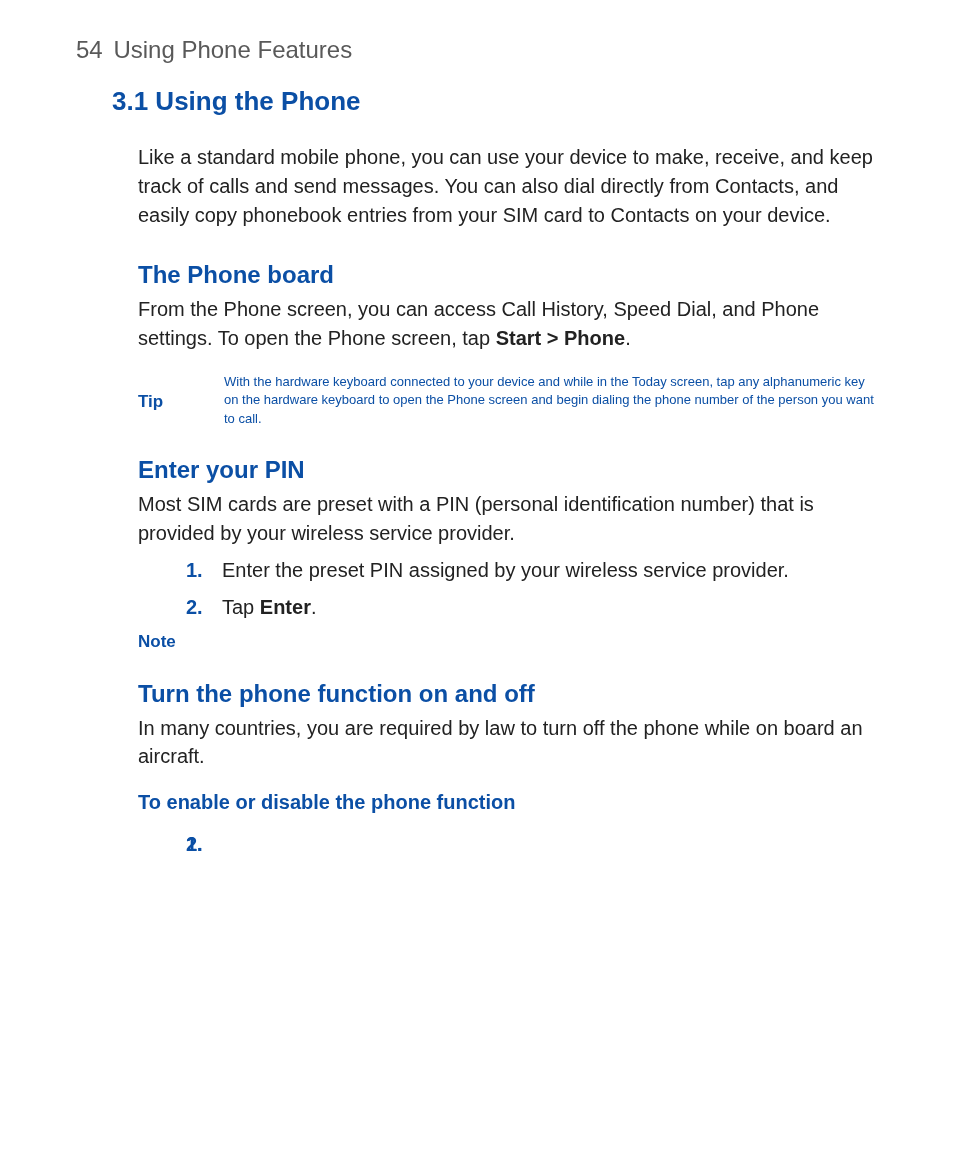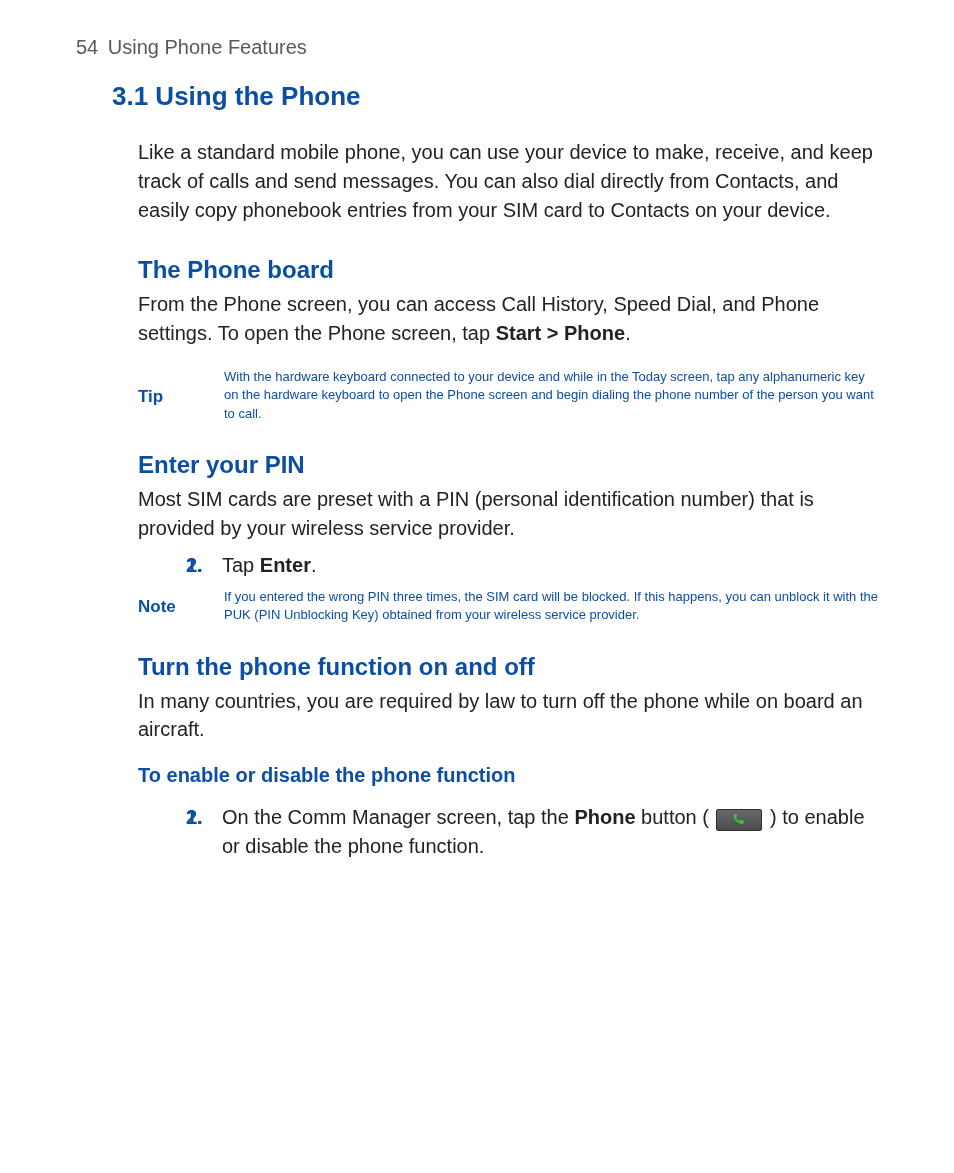--- a/index.html
+++ b/index.html
@@ -9,21 +9,21 @@
     }
     body {
       font-family: "Segoe UI", "Myriad Pro", -apple-system, Arial, sans-serif;
       width: 954px;
       height: 1173px;
       background: #fff;
       color: #000;
       padding: 36px 70px 40px 76px;
     }
     .page-header {
-      font-size: 20px;
+      font-size: 24px;
       color: #595959;
       margin-bottom: 22px;
     }
     .page-header .pnum {
       margin-right: 4px;
     }
     .h1 {
       font-size: 26px;
       font-weight: 700;
       color: #0b4fa5;
@@ -147,39 +147,34 @@
 <div class="note-block">
   <div class="note-label">Tip</div>
   <div class="note-body">With the hardware keyboard connected to your device and while in the Today screen, tap any alphanumeric key on the hardware keyboard to open the Phone screen and begin dialing the phone number of the person you want to call.</div>
 </div>
 
 <div class="h2">Enter your PIN</div>
 <p class="para">Most SIM cards are preset with a PIN (personal identification number) that is provided by your wireless service provider.</p>
 <div class="ol">
   <div class="li">
     <span class="li-num">1.</span>
+    <span>Enter the preset PIN assigned by your wireless service provider.</span>
   </div>
   <div class="li">
     <span class="li-num">2.</span>
     <span><span>Tap </span><span class="bold">Enter</span><span>.</span></span>
   </div>
 </div>
 <div class="note-block">
   <div class="note-label">Note</div>
-  <div class="note-body">If you entered the wrong PIN three times, the SIM card will be blocked. If this happens, you can unblock it with the PUK (PIN Unblocking Key) obtained from your wireless service provider.</div>
 </div>
 
 <div class="h2">Turn the phone function on and off</div>
 <p class="para">In many countries, you are required by law to turn off the phone while on board an aircraft.</p>
 <div class="h3">To enable or disable the phone function</div>
 <div class="ol">
   <div class="li">
     <span class="li-num">1.</span>
   </div>
   <div class="li">
     <span class="li-num">2.</span>
-    <span><span>On the Comm Manager screen, tap the </span><span class="bold">Phone</span><span> button  ( </span><span class="phone-btn">
-          <svg viewBox="0 0 24 24" fill="none">
-            <path d="M6 3c-1 0-2 .9-2 2 0 7 6 13 13 13 1.1 0 2-1 2-2v-2.5c0-.6-.4-1.1-1-1.2l-3-.6c-.4-.1-.9.1-1.2.4l-1.5 1.5c-2.2-1.2-4-3-5.2-5.2l1.5-1.5c.3-.3.5-.8.4-1.2l-.6-3C8.6 3.4 8.1 3 7.5 3H6z" fill="#3fbf3f"></path>
-          </svg>
-        </span><span> ) to enable or disable the phone function.</span></span>
   </div>
 </div>
 
 </body></html>

